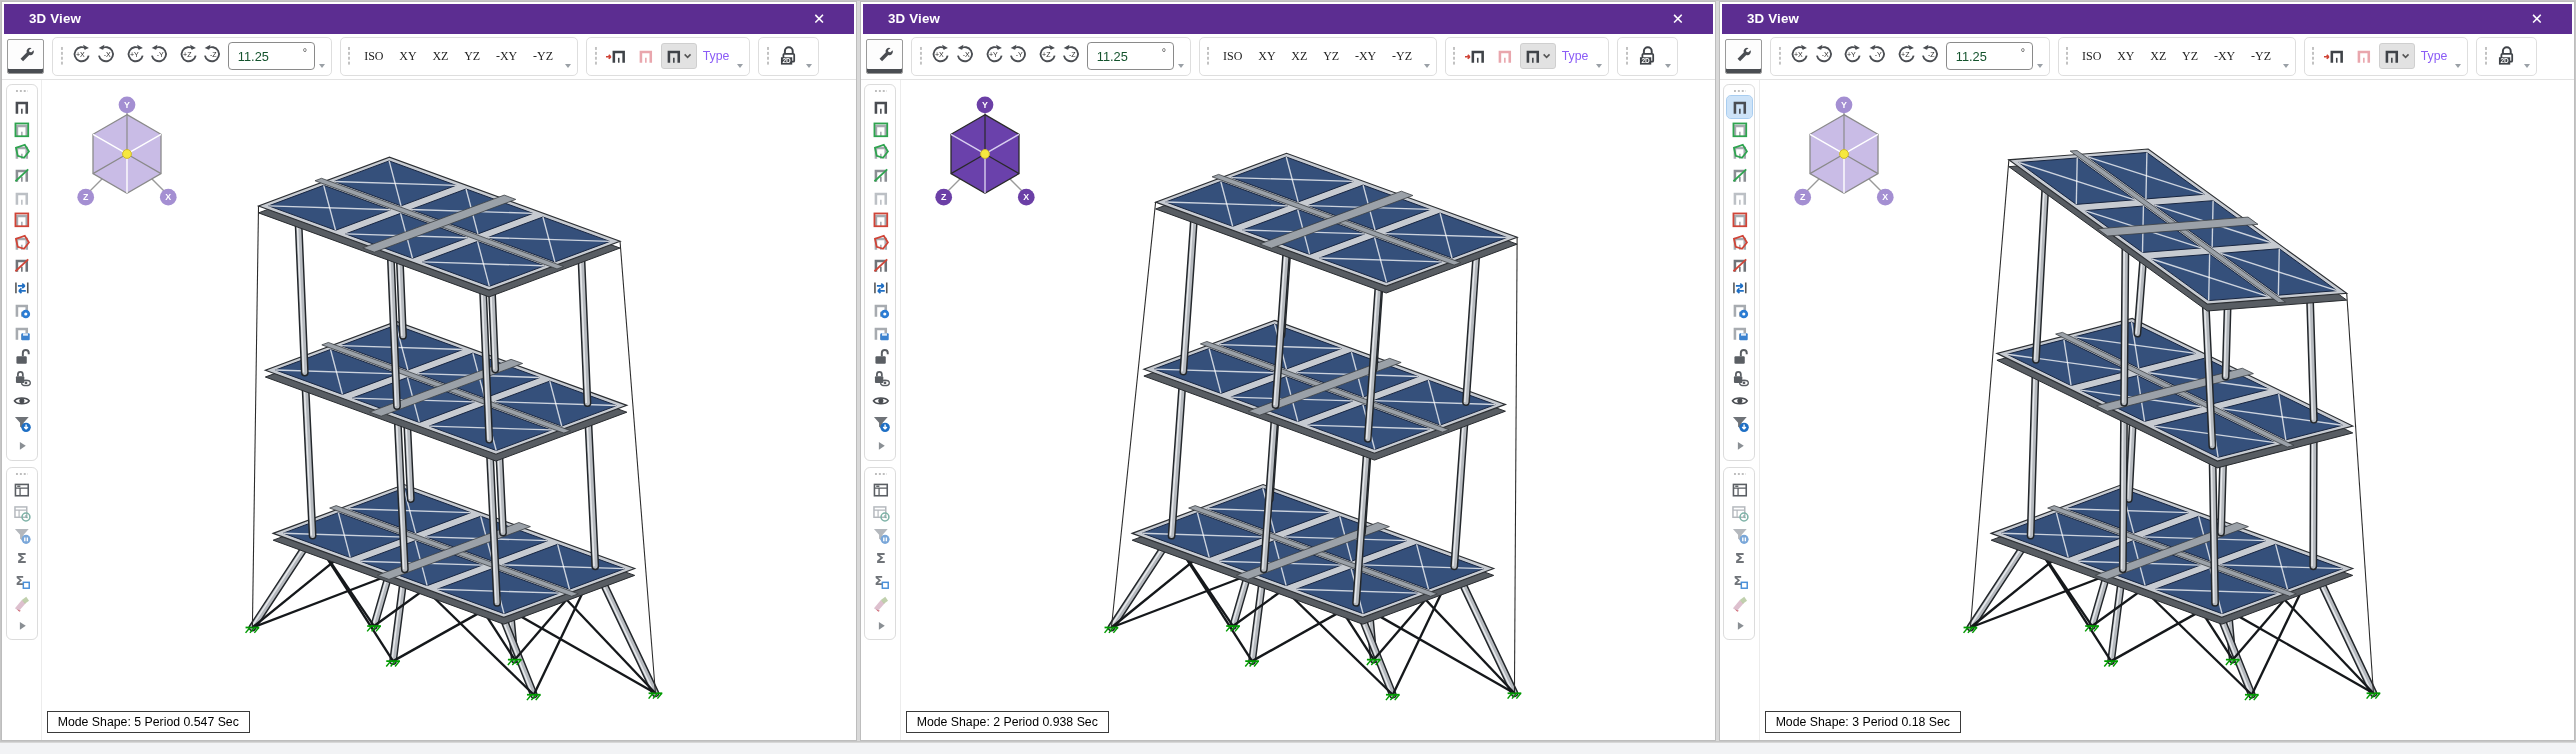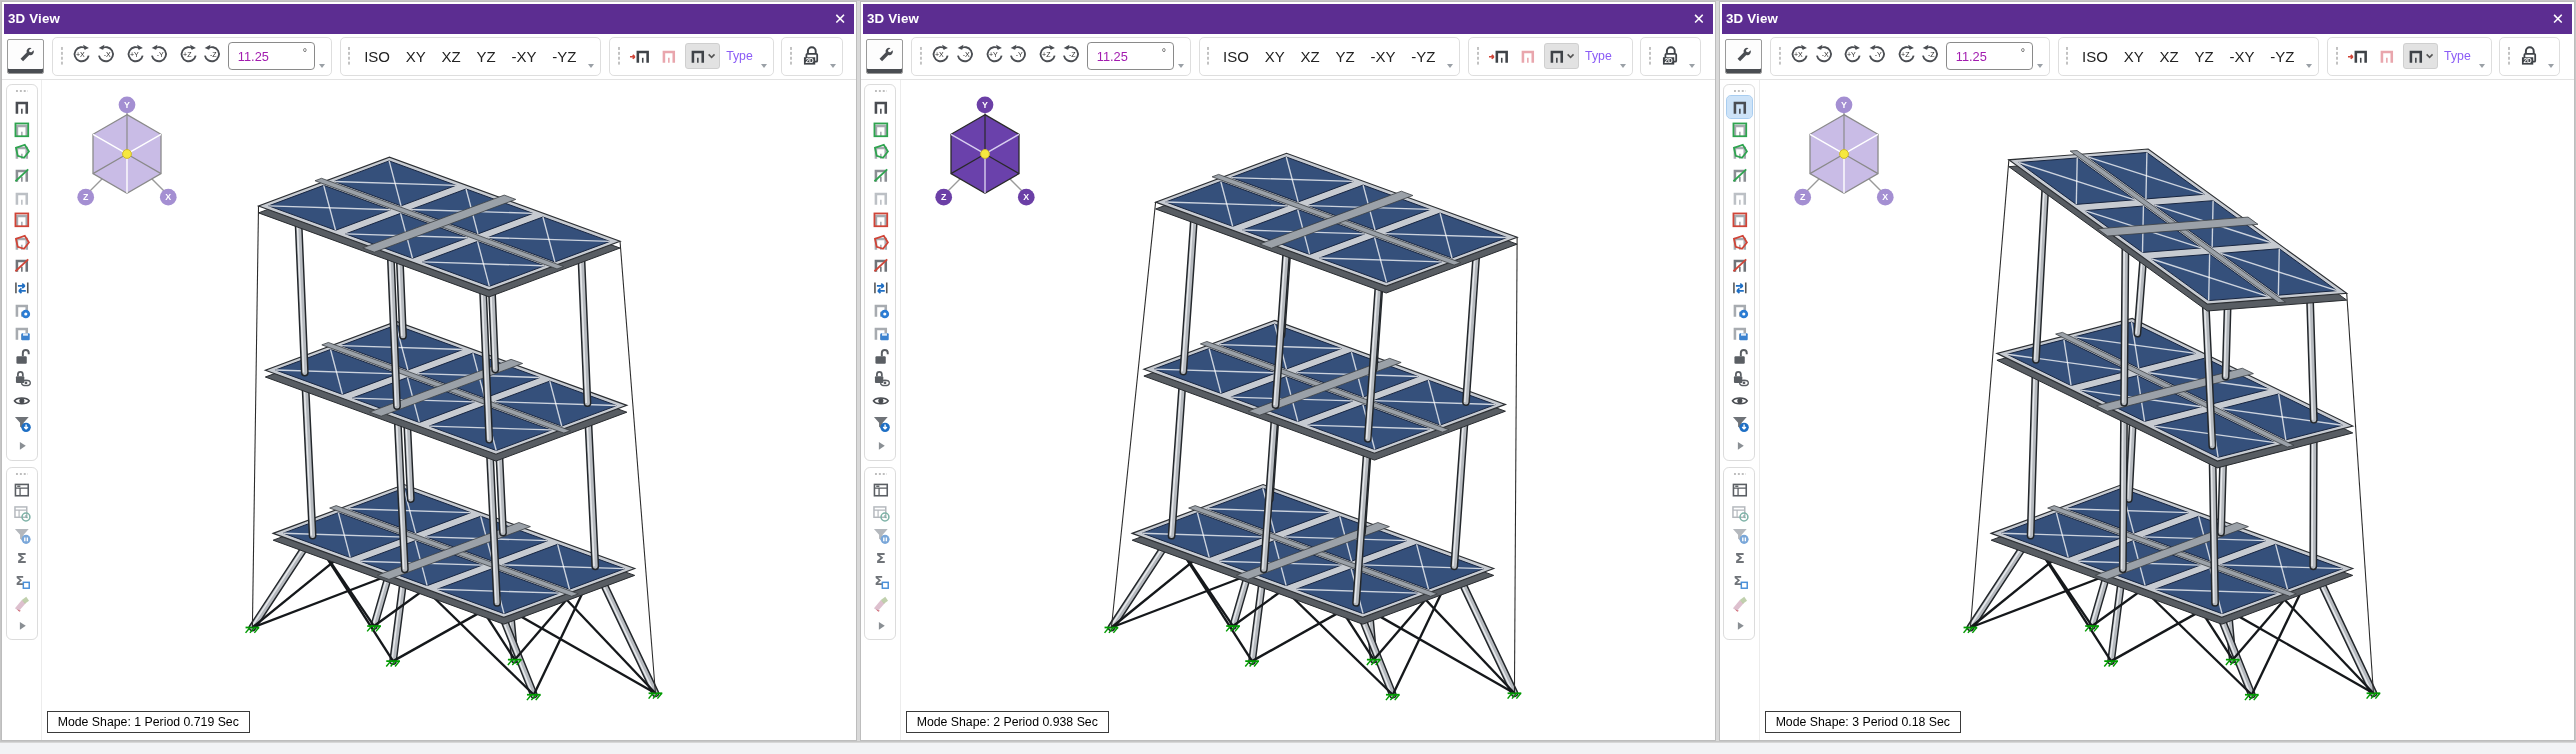--- a/index.html
+++ b/index.html
@@ -1,33 +1,33 @@
 <!DOCTYPE html>
 <html><head>
 <meta charset="utf-8">
 <style>
   html,body{margin:0;padding:0;width:2576px;height:754px;background:#f0f0f0;
     font-family:"Liberation Sans",sans-serif;overflow:hidden;}
   .panels{display:flex;height:742px;background:#d9d9d9;gap:2.9px;border:1px solid #c6c6c6;box-sizing:border-box;}
   .panel{flex:1 1 0;min-width:0;background:#fff;display:flex;flex-direction:column;border:1px solid #bdbdbd;box-sizing:border-box;}
-  .titlebar{height:29.5px;background:#5c2d91;display:flex;align-items:center;padding:0 4px;margin:2px 2px 0 2px;flex:0 0 auto;}
+  .titlebar{height:29.5px;background:#5c2d91;display:flex;align-items:center;padding:0 25px;margin:2px 2px 0 2px;flex:0 0 auto;}
   .title{color:#fff;font-size:13.3px;font-weight:700;letter-spacing:0.2px;}
   .close{margin-left:auto;color:#fff;font-size:14.7px;padding:0 3.9px;cursor:default;}
   .tb{height:45px;display:flex;align-items:center;gap:7.9px;padding:0 4.9px;border-bottom:1px solid #e3e3e3;background:#fff;flex:0 0 auto;}
   .wrench{width:37px;height:35px;border:1px solid #9a9a9a;background:#fdfdfd;border-radius:2px;display:flex;align-items:center;justify-content:center;box-shadow:inset 0 -3.9px 0 #4a4d52;padding:0 0 3.9px 0;}
   .tgroup{display:flex;align-items:center;height:37px;border:1px solid #dedede;border-radius:4.9px;padding:0 3.9px;gap:2px;background:#fff;}
   .grip{width:3.9px;height:19.7px;background-image:radial-gradient(circle,#c2c2c2 1.1px,transparent 1.3px);background-size:3.9px 4.9px;margin:0 2.9px;}
   .dd{width:0;height:0;border-left:3.9px solid transparent;border-right:3.9px solid transparent;border-top:4.9px solid #9aa0a6;align-self:flex-end;margin:0 2px 6.9px 2px;}
   .rotbtns{display:flex;align-items:center;gap:2px;}
   .rotbtn{background:none;border:none;padding:0 1px;cursor:default;}
   .angle{display:flex;align-items:center;border:1px solid #8a8a8a;border-radius:3.9px;height:28.5px;width:87px;padding:0 6.9px;justify-content:space-between;background:#fff;box-sizing:border-box;}
-  .angle-in{border:none;outline:none;width:45px;font-size:12.8px;font-family:inherit;color:#a21caf;background:transparent;}
+  .angle-in{border:none;outline:none;width:45px;font-size:12.8px;font-family:inherit;color:#14532d;background:transparent;}
   .deg{font-size:10.8px;color:#444;align-self:flex-start;margin-top:2.9px;}
   .vbtns{display:flex;align-items:center;}
-  .vbtn{background:none;border:none;font-size:15px;color:#222;padding:0 7.9px;font-family:Liberation Sans, sans-serif;cursor:default;}
+  .vbtn{background:none;border:none;font-size:12px;color:#222;padding:0 7.9px;font-family:Liberation Serif, serif;cursor:default;}
   .ibtn{background:none;border:1px solid transparent;padding:2px;display:flex;align-items:center;cursor:default;}
   .ibtn.sel{background:#e2e2e2;border:1px solid #cfcfcf;border-radius:2.9px;}
   .typel{font-size:12.3px;color:#8b5cf6;padding:0 3.9px;}
   .main{display:flex;flex:1;min-height:0;}
   .sidebar{width:39px;display:flex;flex-direction:column;align-items:center;padding-top:4.9px;gap:6.9px;flex:0 0 auto;}
   .sgroup{width:32px;border:1px solid #dcdcdc;border-radius:5.9px;display:flex;flex-direction:column;align-items:center;padding:3.9px 0 2.9px;gap:1px;background:#fff;box-sizing:border-box;}
   .sgroup::before{content:'';width:13.8px;height:3.9px;margin-bottom:2px;background-image:radial-gradient(circle,#bdbdbd 1px,transparent 1.2px);background-size:3.9px 3.9px;}
   .sicon{width:25.6px;height:21.6px;display:flex;align-items:center;justify-content:center;border-radius:3.9px;}
   .sicon.hl{background:#cde3f8;outline:1px solid #a8cdf0;}
   .viewport{flex:1;position:relative;background:#fff;overflow:hidden;border-left:1px solid #ececec;}
@@ -488,21 +488,21 @@
             <path d="M58 62L23.4 42M58 62L92.6 42M58 62V102" stroke="#ffffff" stroke-width="1.4" fill="none"></path>
             <path d="M58 62V22M58 62L23.4 82M58 62L92.6 82" stroke="#8a8a8a" stroke-width="1.2" fill="none"></path>
             <circle cx="58" cy="62" r="4.5" fill="#f6e83f" stroke="#cdb82a"></circle>
             <circle cx="58" cy="12" r="8.5" fill="#a48fd2"></circle>
             <text x="58" y="15.2" text-anchor="middle" font-size="9" font-weight="bold" fill="#fff" font-family="Liberation Sans,sans-serif">Y</text>
             <circle cx="16" cy="106" r="8.5" fill="#a48fd2"></circle>
             <text x="16" y="109.2" text-anchor="middle" font-size="9" font-weight="bold" fill="#fff" font-family="Liberation Sans,sans-serif">Z</text>
             <circle cx="100" cy="106" r="8.5" fill="#a48fd2"></circle>
             <text x="100" y="109.2" text-anchor="middle" font-size="9" font-weight="bold" fill="#fff" font-family="Liberation Sans,sans-serif">X</text>
           </svg>
-        <div class="modelabel">Mode Shape: 1 Period 0.719 Sec</div>
+        <div class="modelabel">Mode Shape: 5 Period 0.547 Sec</div>
       </div>
     </div>
   </div>
 
   <div class="panel">
     <div class="titlebar">
       <span class="title">3D View</span>
       <span class="close">✕</span>
     </div>
     <div class="tb">

